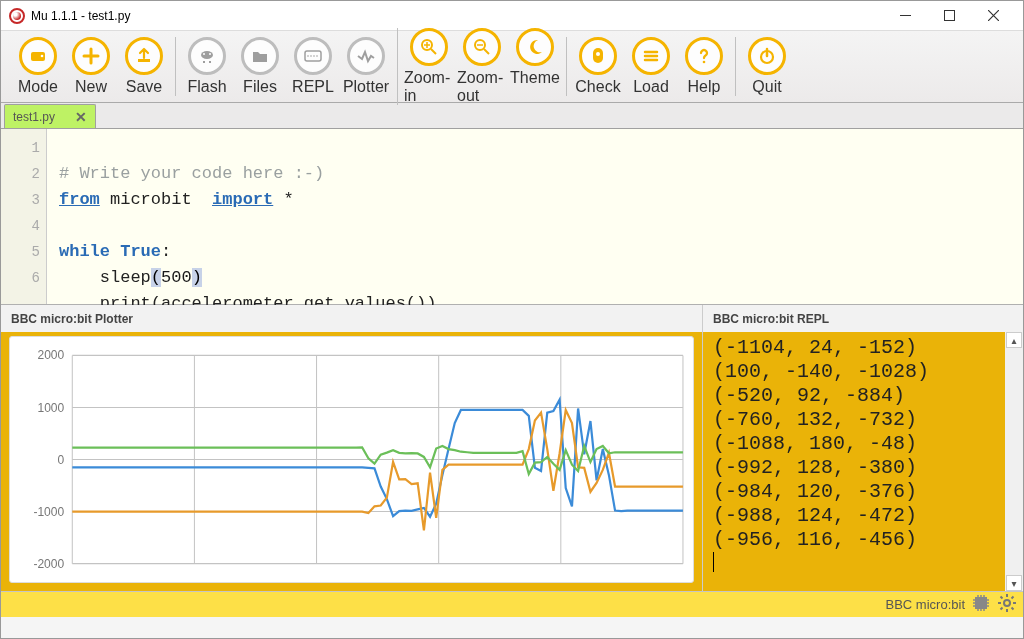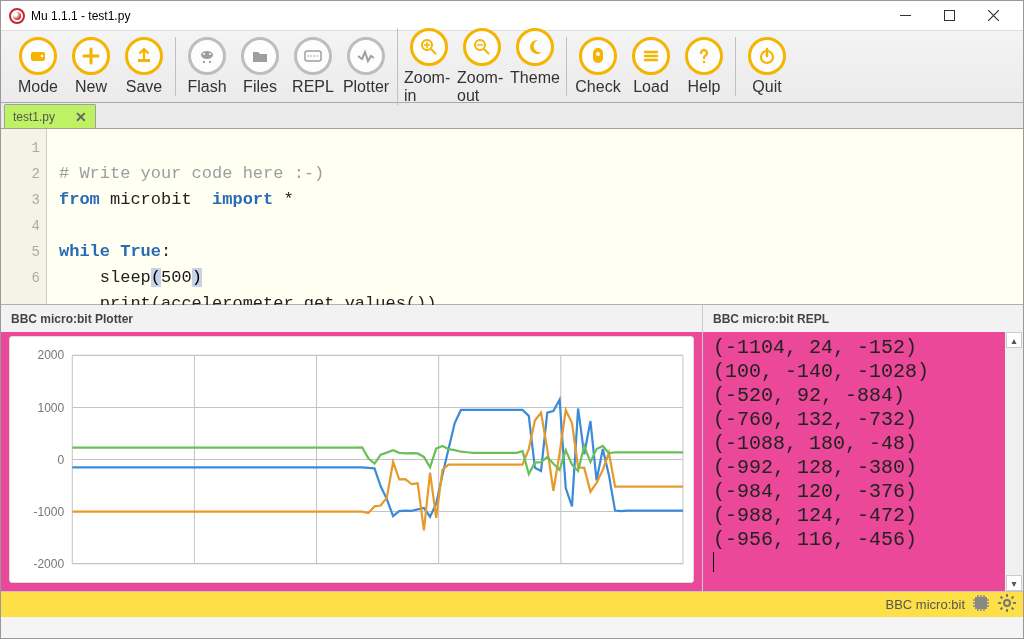--- a/index.html
+++ b/index.html
@@ -26,28 +26,28 @@
   
   .tabstrip { background:#ebeaea; height:26px; display:flex; align-items:flex-end; border-bottom:1px solid #a0a0a0; }
   .tab { height:24px; background:#bef264; border:1px solid #a0a0a0; border-bottom:none; border-radius:2px 2px 0 0; display:flex; align-items:center; padding:0 8px; gap:20px; font-size:12px; color:#555; margin-left:3px;}
   .tab .close { font-size:14px; color:#666; font-weight:bold;}
 
   
   .editor { height:176px; background:#fffff2; display:flex; font-family:"Consolas","Courier New",monospace; font-size:17px; border-bottom:1px solid #b0b0b0;}
   .gutter { width:46px; background:#f3f3e6; color:#aaa; text-align:right; padding:6px 6px 0 0; line-height:26px; font-size:14px; border-right:1px solid #ccc;}
   .code { padding:6px 12px 0 12px; line-height:26px; white-space:pre; }
   .c-comment { color:#9aa0a0; }
-  .c-kw { color:#2a6bb5; font-weight:bold; }
+  .c-kw { color:#2a6bb5; font-weight:bold;text-decoration:underline; }
   .c-kw2 { color:#2a6bb5; font-weight:bold; }
   .c-num { color:#1a1a1a; }
   .c-paren-hl { background:#c7d2e8; }
   .c-text { color:#222; }
 
   
-  .panels { display:flex; height:286px; background:#ec4899; }
+  .panels { display:flex; height:286px; background:#eab308; }
   .panel-left { width:702px; border-right:1px solid #ccc; display:flex; flex-direction:column; }
   .panel-right { flex:1; display:flex; flex-direction:column; }
   .pnl-title { font-size:12px; color:#444; padding:7px 10px 6px 10px; background:#f2f2f2; font-weight:600;}
   .plot-area { margin:4px 8px 8px 8px; flex:1; background:#fff; border:1px solid #ddd; border-radius:3px; position:relative; }
   .repl-wrap { flex:1; display:flex; }
   .repl { flex:1; font-family:"Consolas","Courier New",monospace; font-size:20px; color:#222; padding:4px 10px; line-height:24px; white-space:pre; }
   .repl .cursor-line { border-left:1px solid #000; height:20px; display:inline-block; }
   .scroll-vert { width:18px; background:#f0f0f0; display:flex; flex-direction:column; align-items:center; justify-content:space-between; }
   .scroll-vert .arrow { width:16px; height:16px; display:flex;align-items:center;justify-content:center; border:1px solid #ccc; background:#fff; font-size:10px; color:#555;}
   

